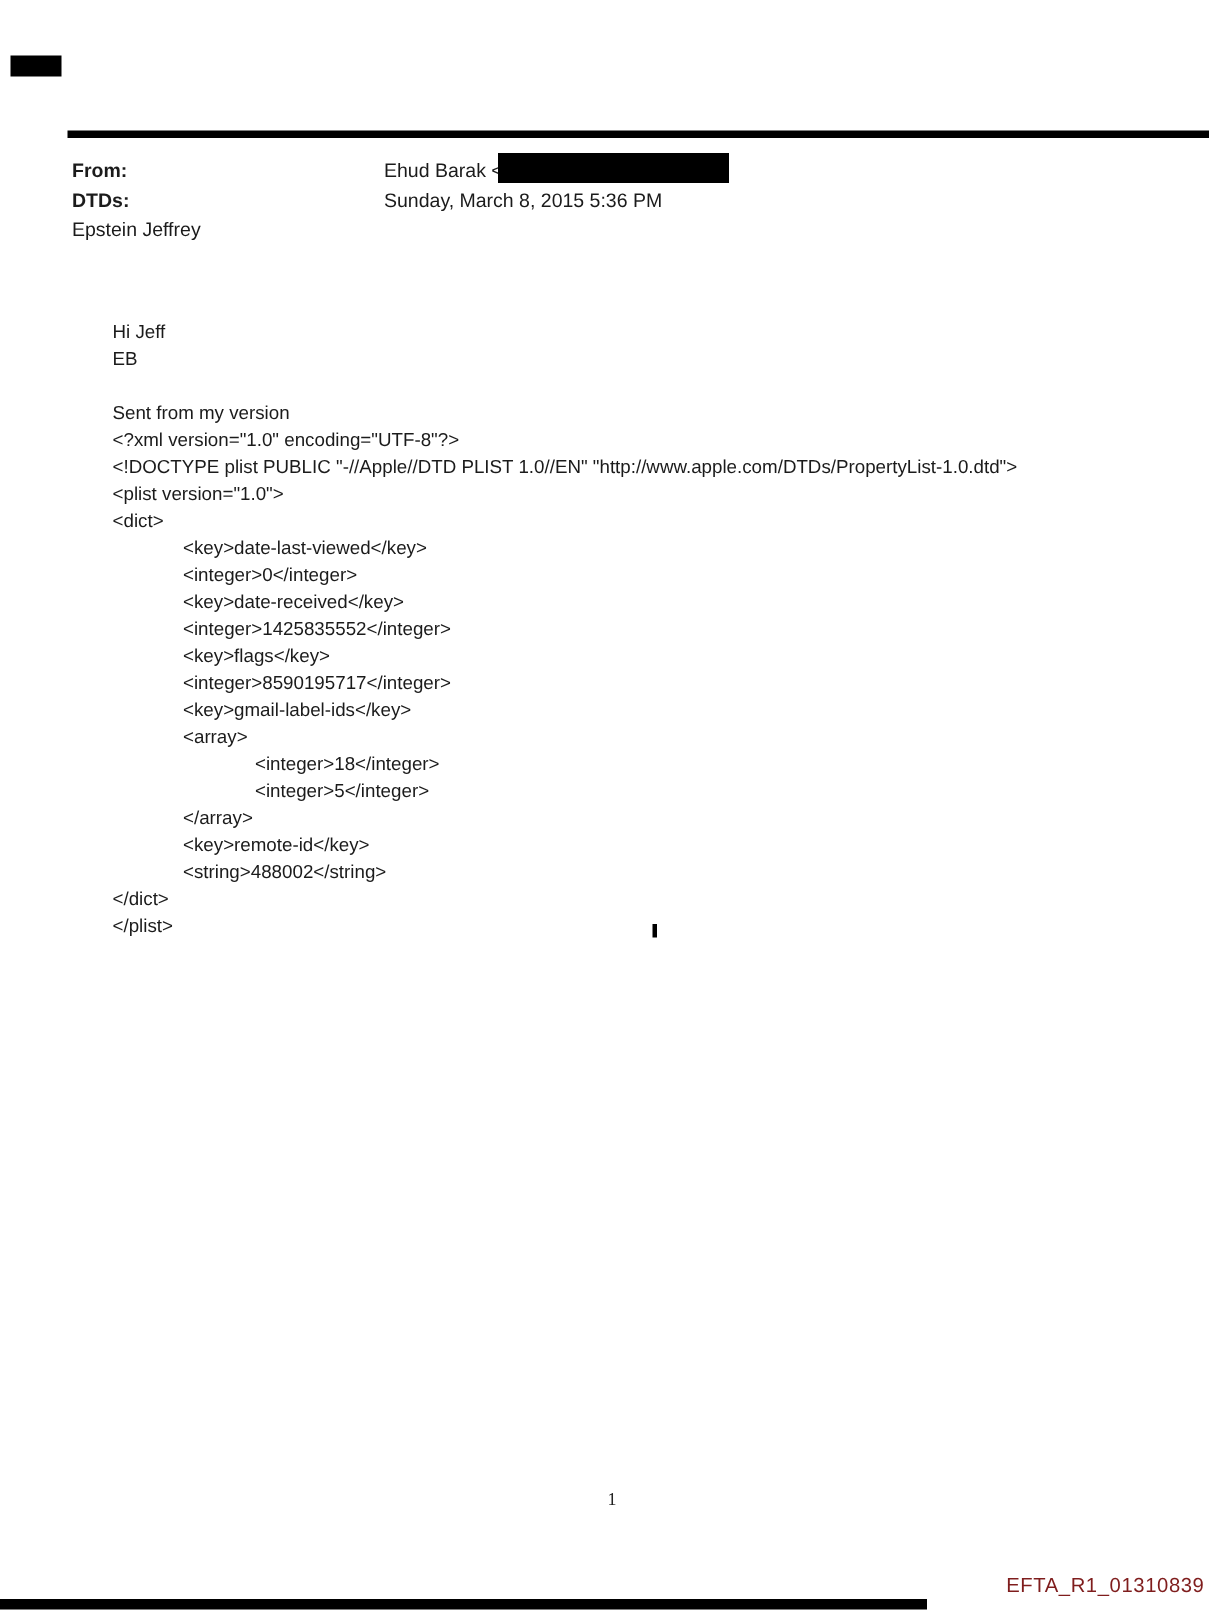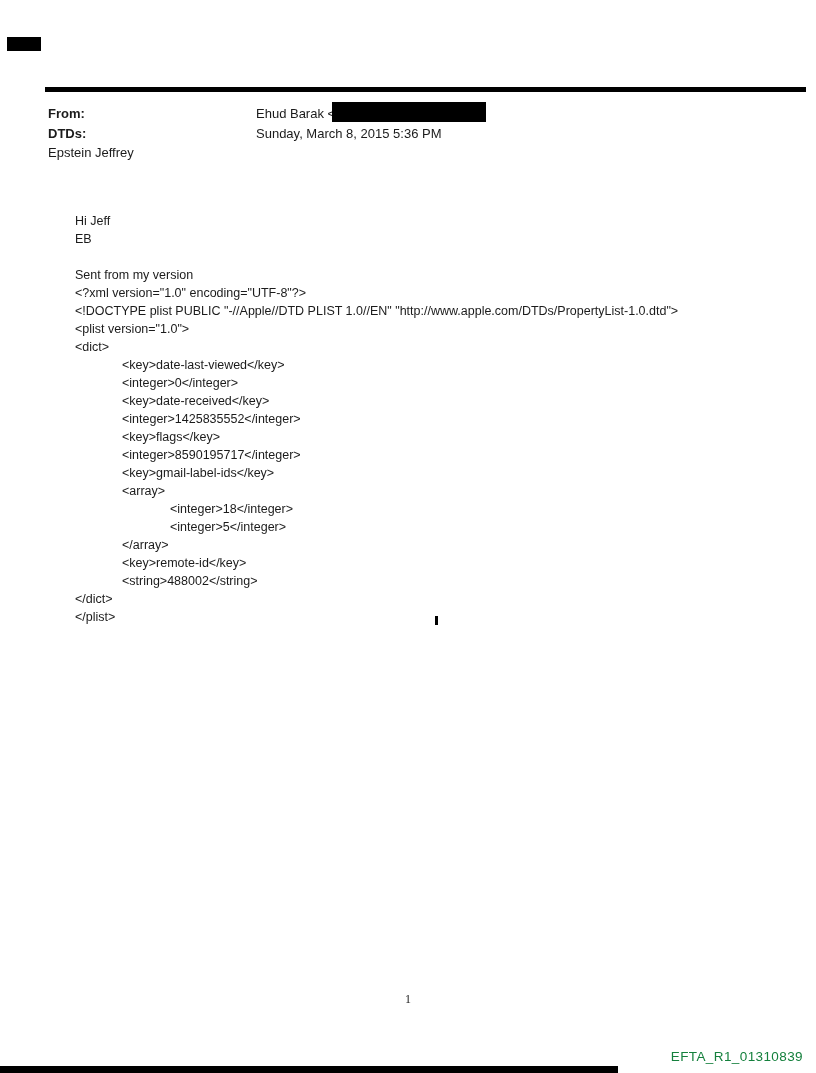--- a/index.html
+++ b/index.html
@@ -36,21 +36,21 @@
   .indent-1 { padding-left: 47px; }
   .indent-2 { padding-left: 95px; }
 
   
   .page-number {
     position: absolute; left: 0; right: 0; top: 992px; text-align: center;
     font-family: "Liberation Serif", serif; font-size: 12px; color: #222;
   }
   .bates {
     position: absolute; right: 13px; top: 1049px;
-    font-size: 13.5px; letter-spacing: 0.4px; color: #15803d;
+    font-size: 13.5px; letter-spacing: 0.4px; color: #7f1d1d;
   }
 </style>
 </head>
 <body>
 
 <div class="page">
 
   <div class="mark-topleft"></div>
   <div class="rule-top"></div>
 

